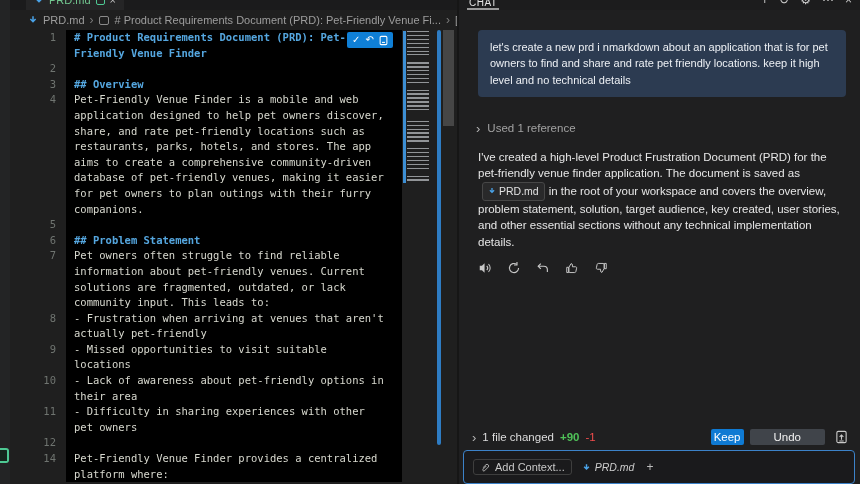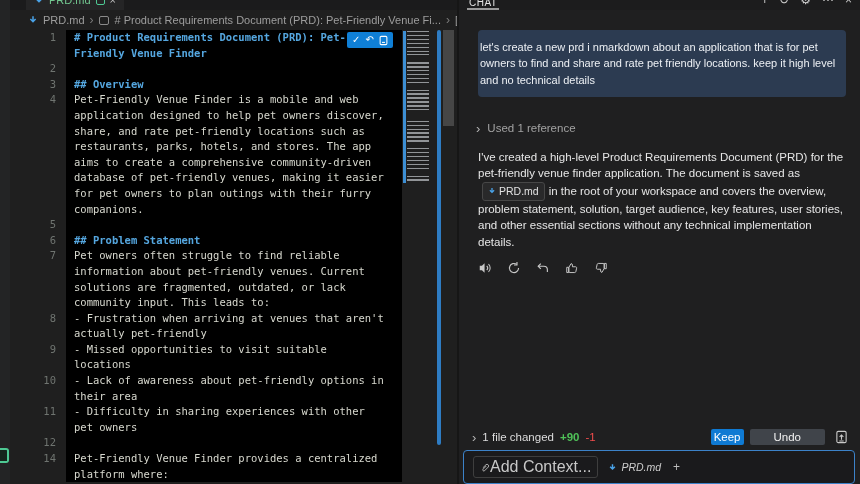--- a/index.html
+++ b/index.html
@@ -47,42 +47,42 @@
   .scroll-thumb { position:absolute; left:443px; top:30px; width:11px; height:96px; background:rgba(125,125,125,.42); }
   .panel-divider { position:absolute; left:457px; top:0; width:2px; height:484px; background:#161616; }
   
   .chat { position:absolute; left:459px; top:0; width:401px; height:484px; background:#1f1f20; display:flex; flex-direction:column; }
   .chat-header { position:relative; height:10px; overflow:hidden; background:#1c1c1d; flex:0 0 auto; }
   .chat-tab { position:absolute; left:8px; top:-8px; height:18px; display:flex; align-items:flex-end;
     font-size:10px; letter-spacing:.5px; color:#e3e3e3; border-bottom:2px solid #9a9a9a; padding:0 2px 0 2px; }
   .chat-header-icons { position:absolute; right:8px; top:-9px; height:18px; display:flex; align-items:center; gap:11px;
     color:#cfcfcf; font-size:12px; }
   .chat-body { flex:1 1 auto; position:relative; overflow:hidden; }
-  .user-bubble { margin:20px 14px 0 19px; background:#2c3b51; border-radius:4px; padding:9px 2px;
+  .user-bubble { margin:20px 14px 0 19px; background:#2c3b51; border-radius:4px; padding:9px 12px;
     color:#edf0f4; font-size:11px; line-height:16.3px; }
   .reference-row { margin:24px 0 0 17px; display:flex; align-items:center; gap:7px; color:#a2a2a2; font-size:11.5px; }
   .ref-chevron { font-size:13px; color:#b5b5b5; }
   .response { margin:13px 12px 0 19px; color:#e6e6e6; font-size:11.5px; line-height:16.6px; }
   .file-chip { display:inline-flex; align-items:center; gap:3px; border:1px solid #474747; background:#29292a;
     border-radius:3px; padding:0 5px; margin:0 4px; font-size:10.5px; color:#e2e2e2; vertical-align:baseline; }
   .actions-row { margin:11px 0 0 19px; display:flex; align-items:center; gap:15px; }
   .actions-row svg { display:block; }
   
   .changes-bar { flex:0 0 auto; height:22px; display:flex; align-items:center; gap:6px; padding:0 12px 0 13px;
     font-size:11.5px; color:#dcdcdc; }
   .added { color:#4fc158;font-weight:bold; } .removed { color:#f14c4c; }
   .bar-spacer { flex:1; }
   .btn-keep { background:#0f7ad3; color:#fff; border-radius:2px; padding:2px 3px; font-size:11.5px; }
   .btn-undo { background:#40444a; color:#f0f0f0; border-radius:2px; padding:2px 24px; font-size:11.5px; }
   .diff-icon-btn { margin-left:4px; display:flex; }
   
   .chat-input { flex:0 0 auto; margin:2px 5px 0 4px; height:34px; border:1px solid #3c82c9; border-radius:4px;
     background:#1a1a1c; padding:6px 9px; display:flex; align-items:center; gap:10px; }
-  .add-context { display:flex; align-items:center; border:1px solid #3e3e3e; border-radius:3px;
-    padding:1px 6px; color:#c8c8c8; font-size:16px; }
+  .add-context { display:flex; align-items:center; gap:5px; border:1px solid #3e3e3e; border-radius:3px;
+    padding:1px 6px; color:#c8c8c8; font-size:11px; }
   .ctx-chip { display:flex; align-items:center; gap:4px; color:#bdbdbd; font-size:10.5px; }
   .ctx-file { font-style:italic; color:#cdcdcd; }
   .ctx-plus { color:#bdbdbd; font-size:12px; margin-left:2px; }
   svg { flex:0 0 auto; }
 </style>
 </head>
 <body>
 
 <div class="root">
 
@@ -211,26 +211,26 @@
 
     <div class="chat-body">
       <div class="user-bubble">let's create a new prd i nmarkdown about an application that is for pet owners to find and share and rate pet friendly locations. keep it high level and no technical details</div>
 
       <div class="reference-row">
         <span class="ref-chevron">›</span>
         <span>Used 1 reference</span>
       </div>
 
       <div class="response">
-        <span>I've created a high-level Product Requirements Document (PRD) for the pet-friendly venue finder application. The document is saved as</span><span class="file-chip">
+        <span>I've created a high-level Product Frustration Document (PRD) for the pet-friendly venue finder application. The document is saved as</span><span class="file-chip">
             <svg width="8" height="8" viewBox="0 0 16 16">
               <path d="M8 2v8M3.8 6.5 8 10.7l4.2-4.2" stroke="#4aa3e8" stroke-width="2.6" fill="none"></path>
             </svg>
             <span>PRD.md</span>
-          </span><span>in the root of your workspace and covers the overview, problem statement, solution, target audience, key features, user stories, and other essential sections without any technical implementation details.</span>
+          </span><span>in the root of your workspace and covers the overview, problem statement, solution, target audience, key created, user stories, and other essential sections without any technical implementation details.</span>
       </div>
 
       <div class="actions-row">
         <svg width="14" height="14" viewBox="0 0 16 16">
           <path d="M7.5 2.5 4.5 5.5H2v5h2.5l3 3z" fill="#c8c8c8"></path>
           <path d="M10 5.5a3.6 3.6 0 0 1 0 5M12 3.5a6.3 6.3 0 0 1 0 9" stroke="#c8c8c8" stroke-width="1.2" fill="none"></path>
         </svg>
         <svg width="14" height="14" viewBox="0 0 16 16">
           <path d="M13.2 8A5.2 5.2 0 1 1 11 3.8" stroke="#c8c8c8" stroke-width="1.3" fill="none"></path>
           <path d="M11.4 1.2v3.4H8" stroke="#c8c8c8" stroke-width="1.3" fill="none"></path>

